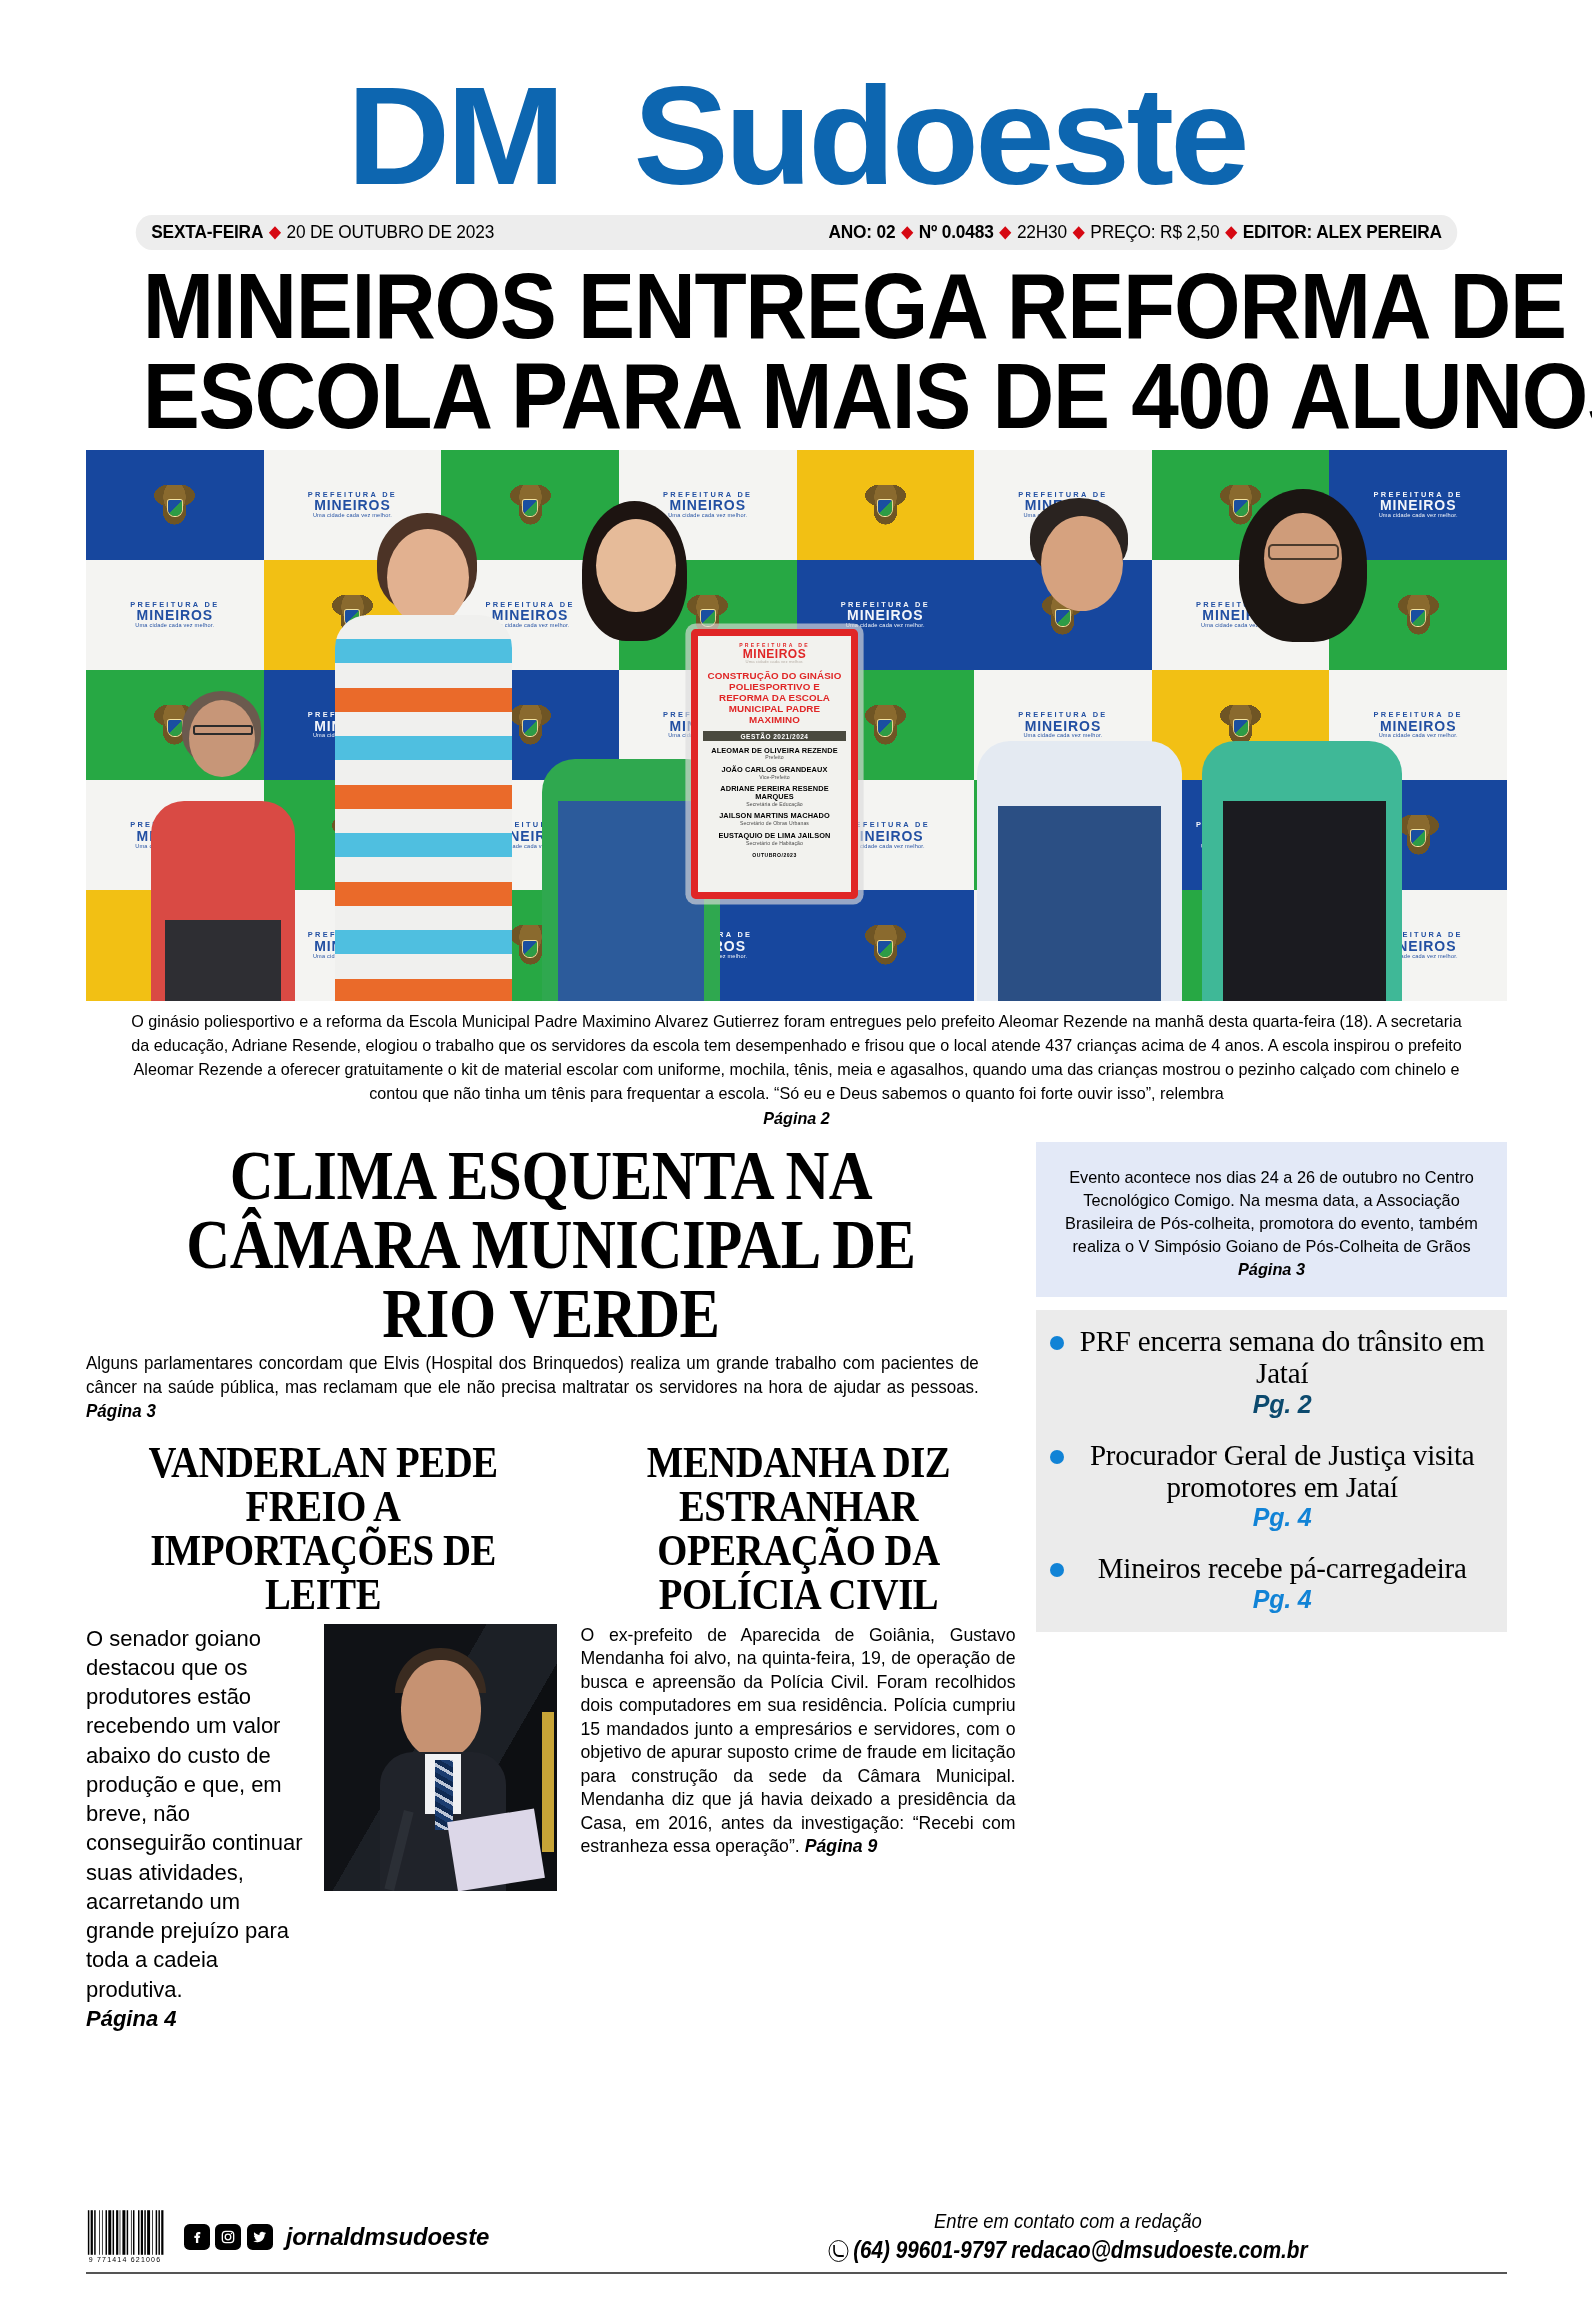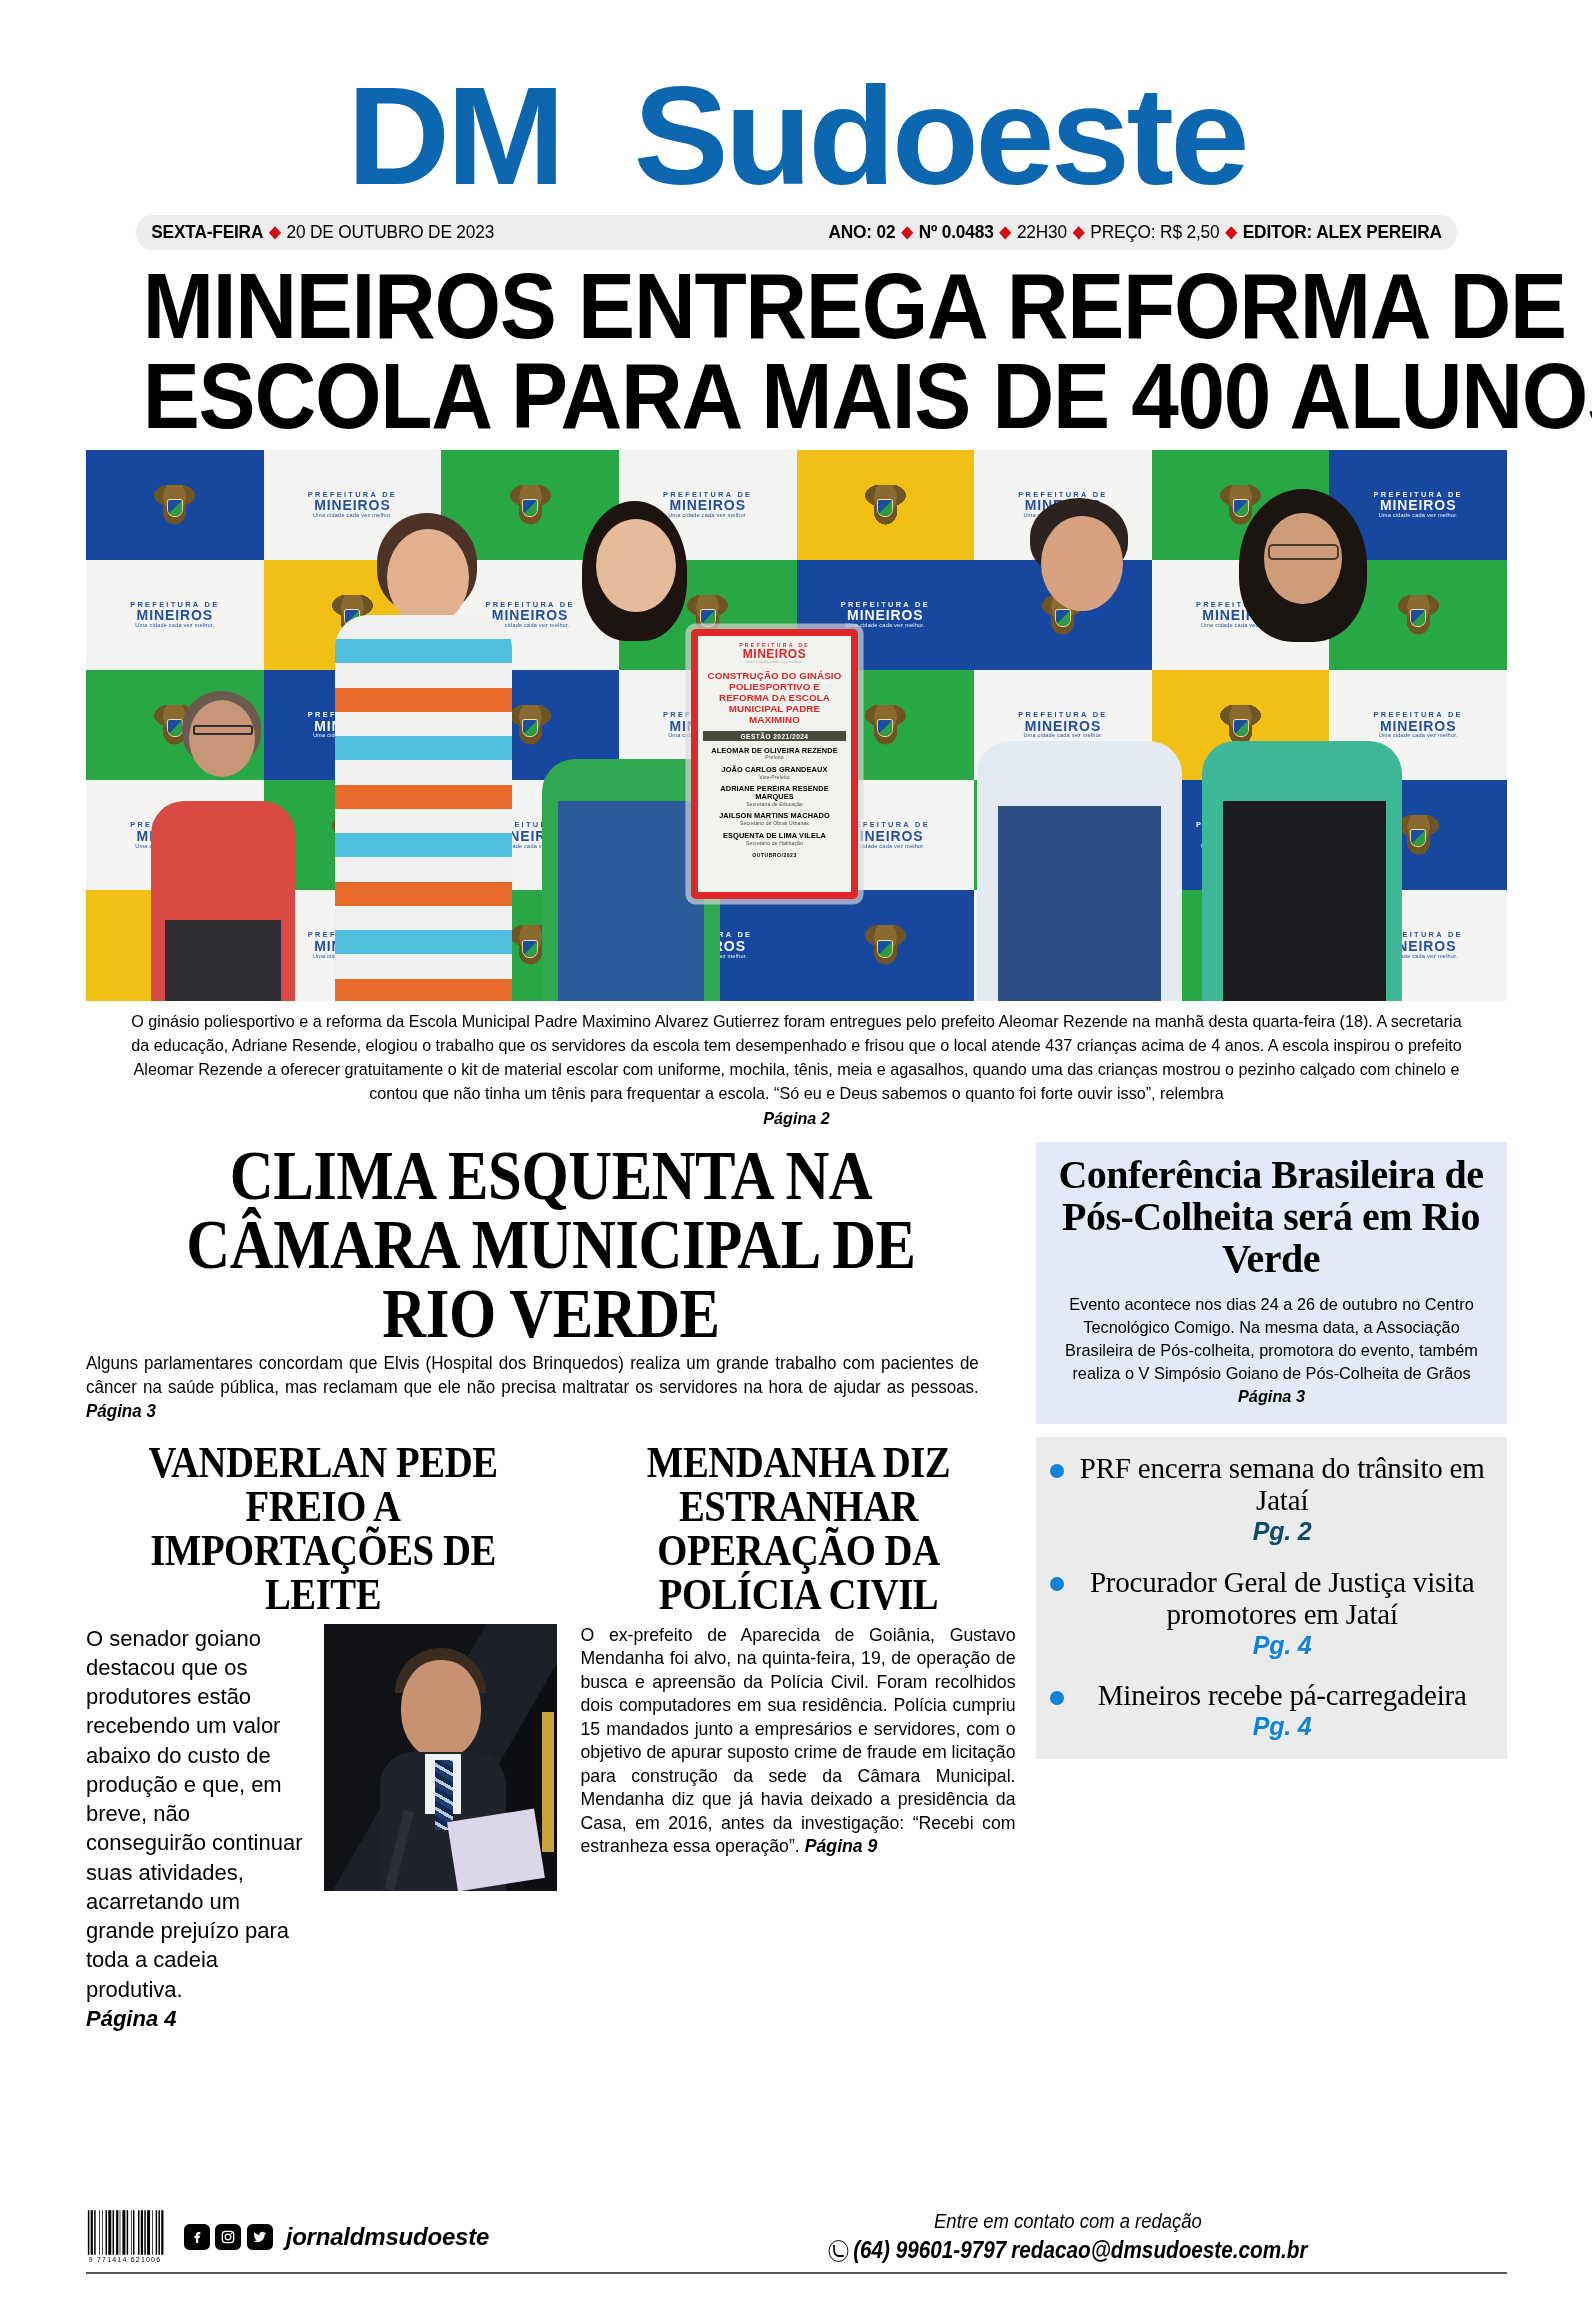--- a/index.html
+++ b/index.html
@@ -471,21 +471,21 @@
           </div>
           <div class="plq-person">
             <div class="plq-name">ADRIANE PEREIRA RESENDE MARQUES</div>
             <div class="plq-role">Secretária de Educação</div>
           </div>
           <div class="plq-person">
             <div class="plq-name">JAILSON MARTINS MACHADO</div>
             <div class="plq-role">Secretário de Obras Urbanas</div>
           </div>
           <div class="plq-person">
-            <div class="plq-name">ESQUENTA DE LIMA VILELA</div>
+            <div class="plq-name">EUSTAQUIO DE LIMA JAILSON</div>
             <div class="plq-role">Secretário de Habitação</div>
           </div>
         </div>
       <div class="plq-date">OUTUBRO/2023</div>
     </div>
   </div>
 
   <div class="caption">
     <span>O ginásio poliesportivo e a reforma da Escola Municipal Padre Maximino Alvarez Gutierrez foram entregues pelo prefeito Aleomar Rezende na manhã desta quarta-feira (18). A secretaria da educação, Adriane Resende, elogiou o trabalho que os servidores da escola tem desempenhado e frisou que o local atende 437 crianças acima de 4 anos. A escola inspirou o prefeito Aleomar Rezende a oferecer gratuitamente o kit de material escolar com uniforme, mochila, tênis, meia e agasalhos, quando uma das crianças mostrou o pezinho calçado com chinelo e contou que não tinha um tênis para frequentar a escola. “Só eu e Deus sabemos o quanto foi forte ouvir isso”, relembra</span>
     <span class="pg">Página 2</span>
@@ -531,21 +531,20 @@
             <span class="pg">Página 9</span>
           </div>
         </div>
 
       </div>
     </div>
 
     <div class="mid-right">
 
       <div class="confbox">
-        <div class="conf-title">Conferência Brasileira de Pós-Colheita será em Rio Verde</div>
         <div class="conf-body">
           <span>Evento acontece nos dias 24 a 26 de outubro no Centro Tecnológico Comigo. Na mesma data, a Associação Brasileira de Pós-colheita, promotora do evento, também realiza o V Simpósio Goiano de Pós-Colheita de Grãos</span>
           <span class="pg">Página 3</span>
         </div>
       </div>
 
       <div class="bulletbox" id="briefs">
           <div class="bullet-item">
             <div class="bullet-dot" style="background: rgb(17, 131, 214);"></div>
             <div class="bullet-text">PRF encerra semana do trânsito em Jataí <span class="bullet-pg" style="color: #0c4a6e;">Pg. 2</span></div>

